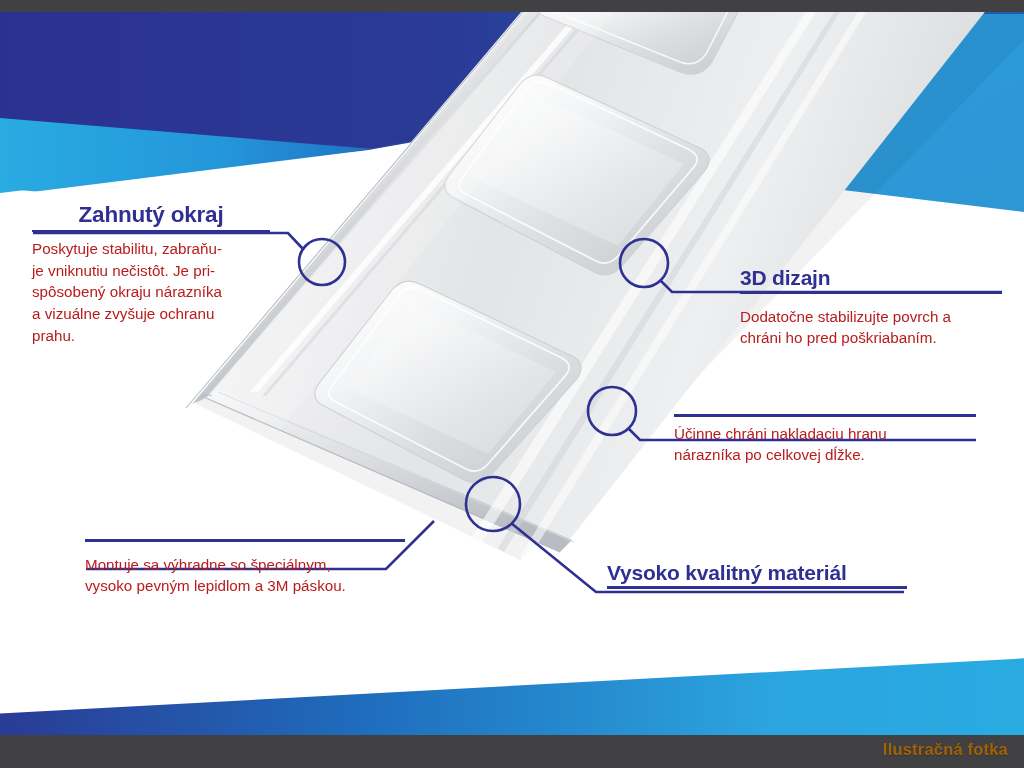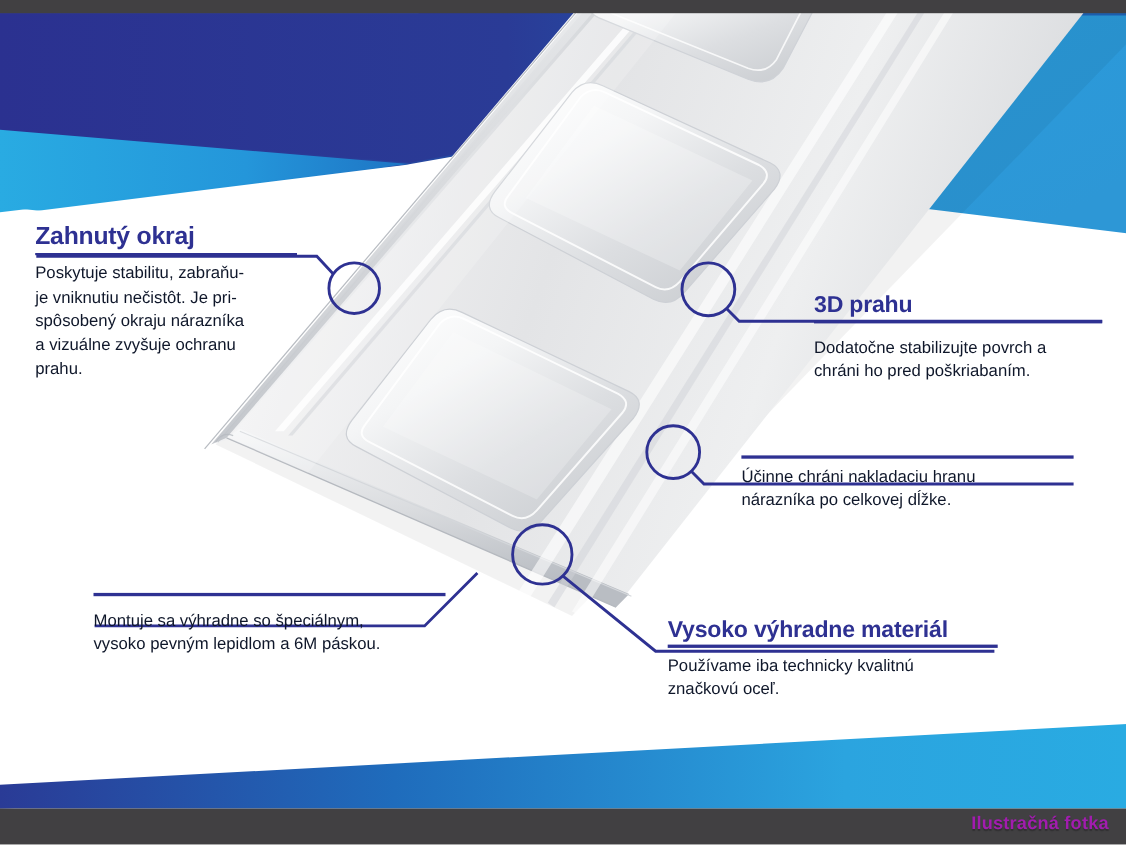--- a/index.html
+++ b/index.html
@@ -22,44 +22,44 @@
     font-size:21px;
     letter-spacing:-0.2px;
     white-space:nowrap;
     line-height:1.1;
     margin:0 0 2px 0;
   }
   .callout .rule{
     height:2.5px;background:#2E3192;margin:0 0 6px 0;border:0;
   }
   .callout .body{
-    color:#0f172a;
+    color:#b91c1c;
     font-size:15.2px;
     line-height:1.42;
     margin:0;
     white-space:pre-line;
   }
   .callout.justify .body{text-align:justify;margin-top:12px;}
 
   
   #callout-zahnuty{left:32px;top:203px;width:238px;}
-  #callout-zahnuty .title{font-size:22.5px;}
+  #callout-zahnuty .title{font-size:22.5px;text-align:center;}
   #callout-3d{left:740px;top:266px;width:262px;}
   #callout-presne{left:674px;top:414px;width:302px;}
   #callout-jednoducha{left:85px;top:539px;width:320px;}
   #callout-vysoko{left:607px;top:561px;width:300px;}
 
   
   #footer-bar{
     position:absolute;left:0;top:735px;width:1024px;height:33px;
     background:#414042;
   }
   #footer-label{
     position:absolute;right:16px;top:740px;
-    color:#a21caf;font-weight:bold;font-size:16.5px;
+    color:#a16207;font-weight:bold;font-size:16.5px;
     letter-spacing:0.2px;
     text-shadow:0 1px 1px rgba(0,0,0,.25);
   }
   #top-bar{
     position:absolute;left:0;top:0;width:1024px;height:12px;background:#414042;
   }
 </style>
 </head>
 <body>
 
@@ -218,41 +218,39 @@
     <div class="title">Zahnutý okraj</div>
     <div class="rule"></div>
     <div class="body">Poskytuje stabilitu, zabraňu-
 je vniknutiu nečistôt. Je pri-
 spôsobený okraju nárazníka
 a vizuálne zvyšuje ochranu
 prahu.</div>
   </div>
 
   <div class="callout justify" id="callout-3d">
-    <div class="title">3D prahu</div>
+    <div class="title">3D dizajn</div>
     <div class="rule"></div>
     <div class="body">Dodatočne stabilizujte povrch a
 chráni ho pred poškriabaním.</div>
   </div>
 
   <div class="callout" id="callout-presne">
     <div class="rule"></div>
     <div class="body">Účinne chráni nakladaciu hranu
 nárazníka po celkovej dĺžke.</div>
   </div>
 
   <div class="callout justify" id="callout-jednoducha">
     <div class="rule"></div>
     <div class="body">Montuje sa výhradne so špeciálnym,
-vysoko pevným lepidlom a 6M páskou.</div>
+vysoko pevným lepidlom a 3M páskou.</div>
   </div>
 
   <div class="callout" id="callout-vysoko">
-    <div class="title">Vysoko výhradne materiál</div>
-    <div class="rule"></div>
-    <div class="body">Používame iba technicky kvalitnú
-značkovú oceľ.</div>
+    <div class="title">Vysoko kvalitný materiál</div>
+    <div class="rule"></div>
   </div>
 
   <div id="footer-bar"></div>
   <div id="footer-label">Ilustračná fotka</div>
 
 </div>
 
 </body></html>

